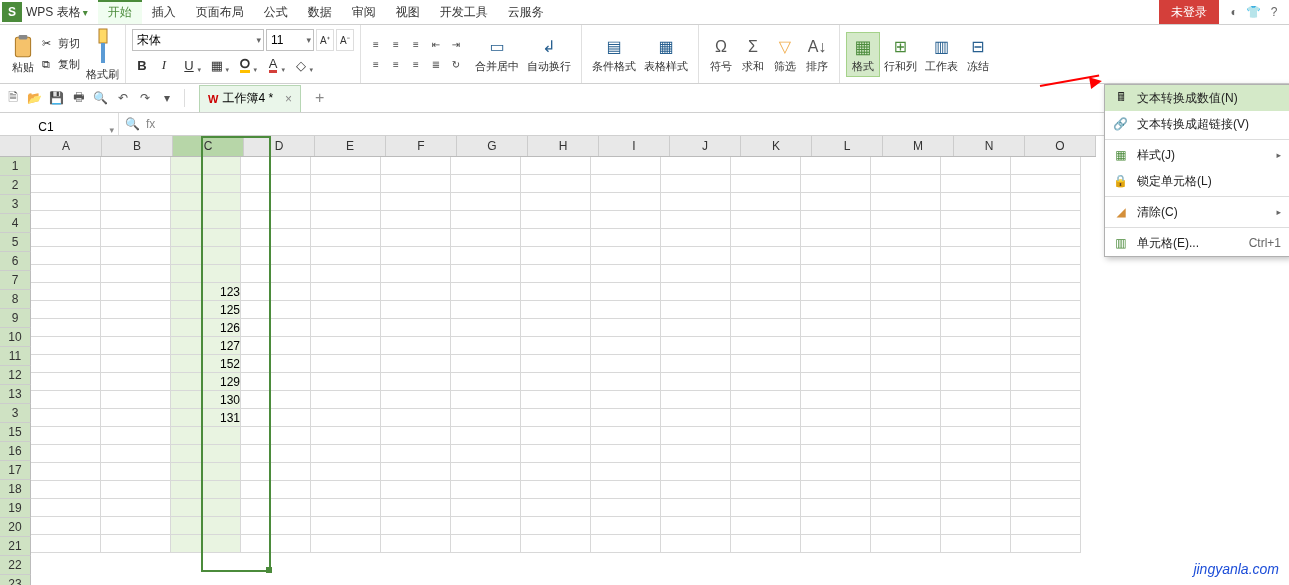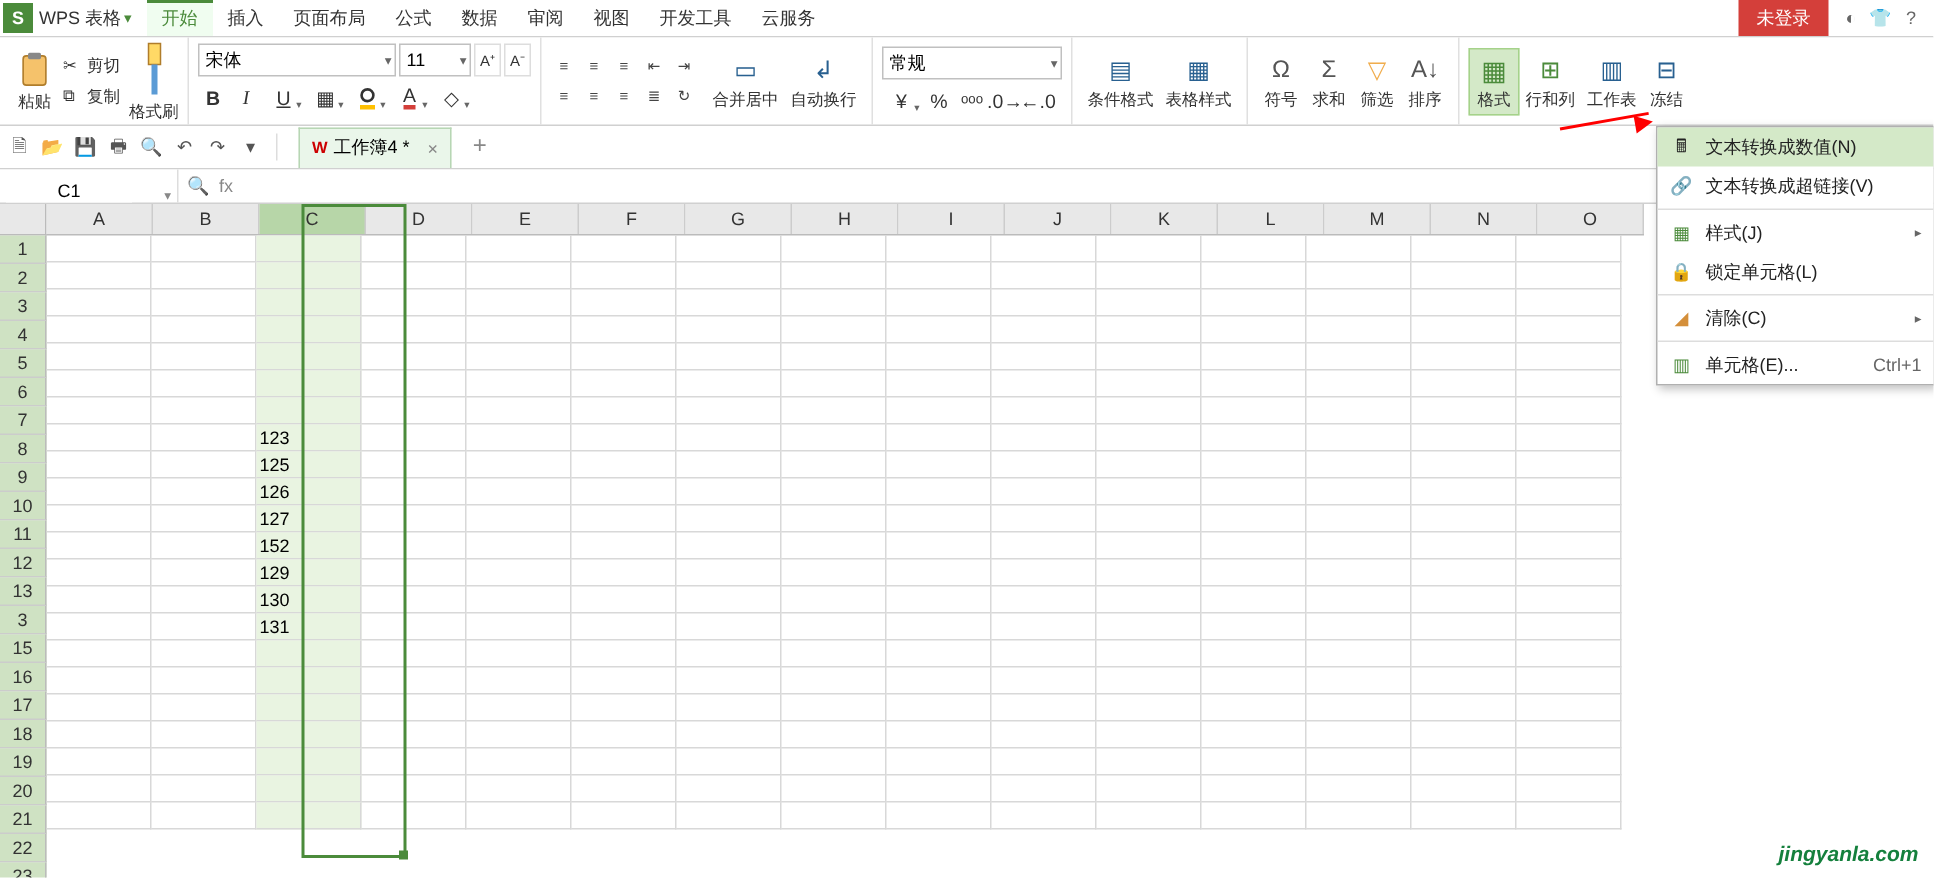--- a/index.html
+++ b/index.html
@@ -233,21 +233,21 @@
     width:30px; height:18px; border-right:1px solid #bbb; border-bottom:1px solid #ccc; background:#e8e8e8; text-align:center; font-size:12px; line-height:18px; color:#333;
   }
   .row-h.sel { background:#cfe2c3; }
   .cells { position:relative; }
   .cell-row { display:flex; height:18px; }
   .cell {
     width:70px; height:18px; border-right:1px solid #d8d8d8; border-bottom:1px solid #d8d8d8; font-size:12px; line-height:18px; padding:0; box-sizing:border-box;
     overflow:hidden;
   }
   .cell.selcol { background:#e9f4e1; }
-  .cell.val { text-align:left; padding-left:2px;}
+  .cell.val { text-align:right; padding-left:2px;}
 
   .col-sel-border {
     position:absolute; top:0; left:170px; width:70px; height:436px;
     border:2px solid #4b8b3b; pointer-events:none; box-sizing:border-box;
   }
   .fill-handle { position:absolute; width:6px; height:6px; background:#4b8b3b; right:-3px; bottom:-3px;}
 
   
   .context-menu {
     position:absolute; top:84px; left:1104px; width:184px; background:#fff; border:1px solid #b0b0b0; box-shadow:2px 2px 6px rgba(0,0,0,0.25); z-index:50;
@@ -273,21 +273,21 @@
     border-left:12px solid #ff0000; border-top:6px solid transparent; border-bottom:6px solid transparent;
     transform:rotate(-10deg);
   }
 
   
   .wm {
     position:absolute; right:10px; bottom:8px; text-align:right; font-family:"SimHei",sans-serif;
   }
   .wm-main { font-size:28px; font-weight:bold; color:#000; text-shadow:1px 1px 0 #fff; font-style:italic;}
   .wm-check { color:#d40000; font-size:30px; margin-left:4px;}
-  .wm-url { font-size:14px; color:#15803d; font-style:italic; font-weight:bold;}
+  .wm-url { font-size:14px; color:#1d4ed8; font-style:italic; font-weight:normal;}
 </style>
 </head>
 <body>
 
 <div class="menu-bar">
   <span class="logo-s">S</span>
   <span class="app-title">WPS 表格</span>
   <span class="caret-down">▾</span>
   <span class="menu-tab active">开始</span>
   <span class="menu-tab">插入</span>
@@ -380,32 +380,20 @@
     <div class="big-btn" style="margin-left:6px;">
       <span class="bi dark">▭</span>
       <span>合并居中</span>
     </div>
     <div class="big-btn">
       <span class="bi dark">↲</span>
       <span>自动换行</span>
     </div>
   </div>
 
-  <div class="ribbon-group">
-    <div class="num-combo">
-      <span class="combo" style="width:100px">常规</span>
-      <div class="num-row">
-        <span class="icon-btn drop">¥</span>
-        <span class="icon-btn">%</span>
-        <span class="icon-btn">ᵒᵒᵒ</span>
-        <span class="icon-btn">.0→</span>
-        <span class="icon-btn">←.0</span>
-      </div>
-    </div>
-  </div>
 
   <div class="ribbon-group">
     <div class="big-btn">
       <span class="bi dark">▤</span>
       <span>条件格式</span>
     </div>
     <div class="big-btn">
       <span class="bi dark">▦</span>
       <span>表格样式</span>
     </div>

